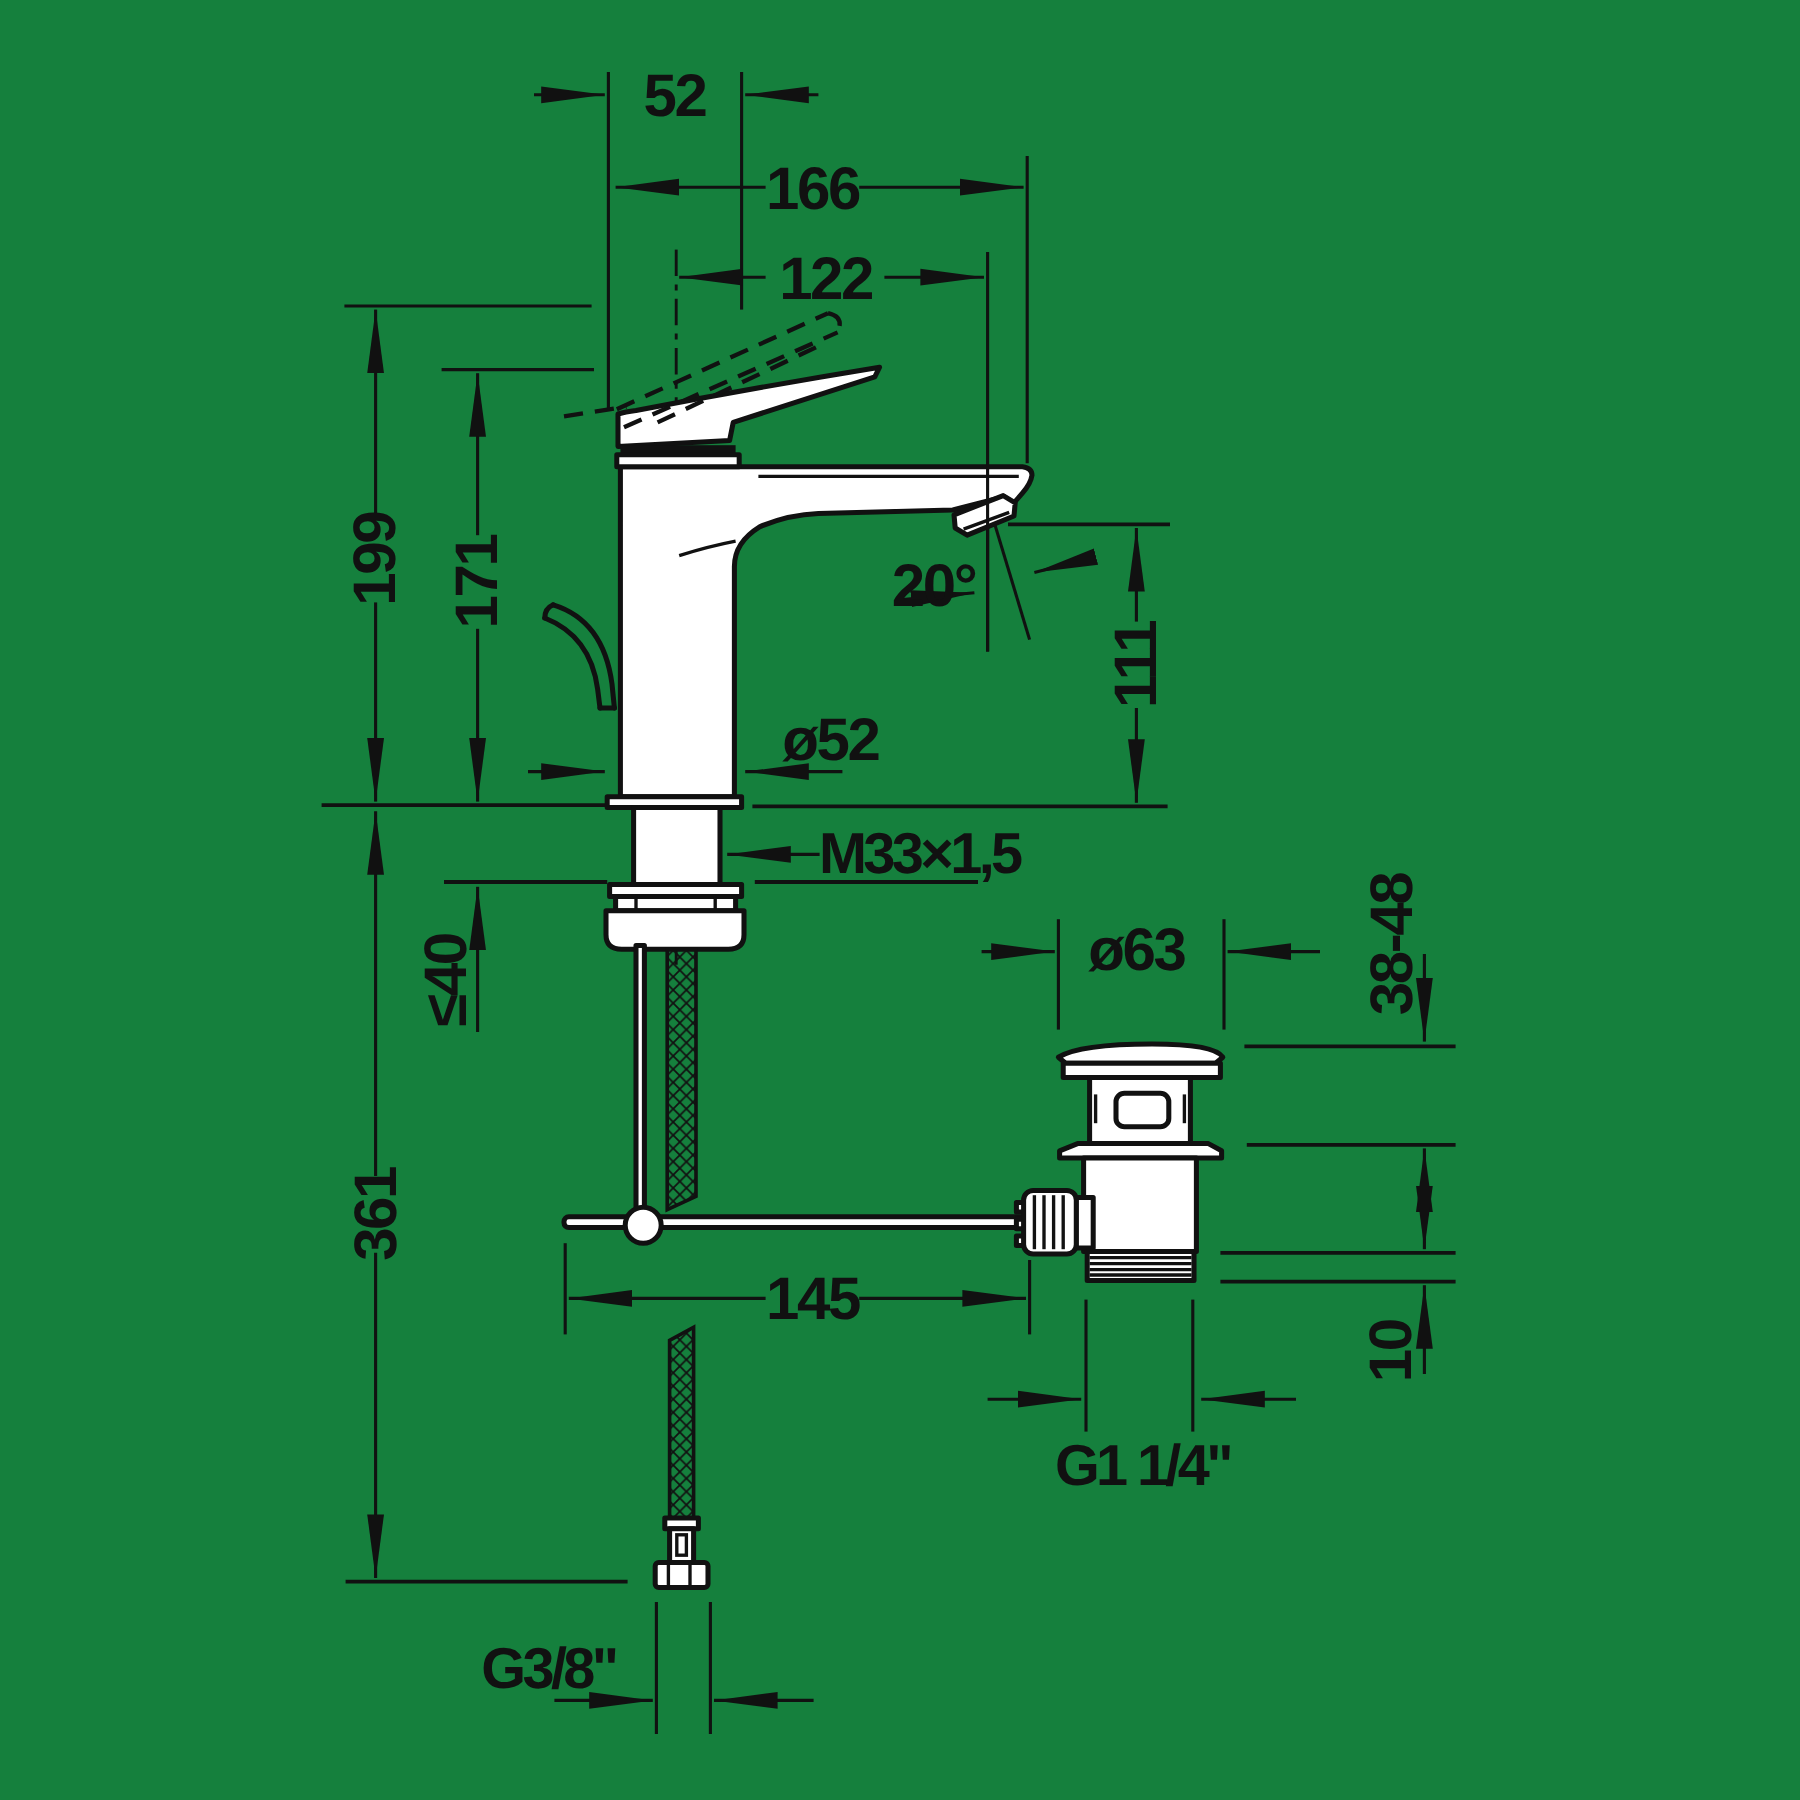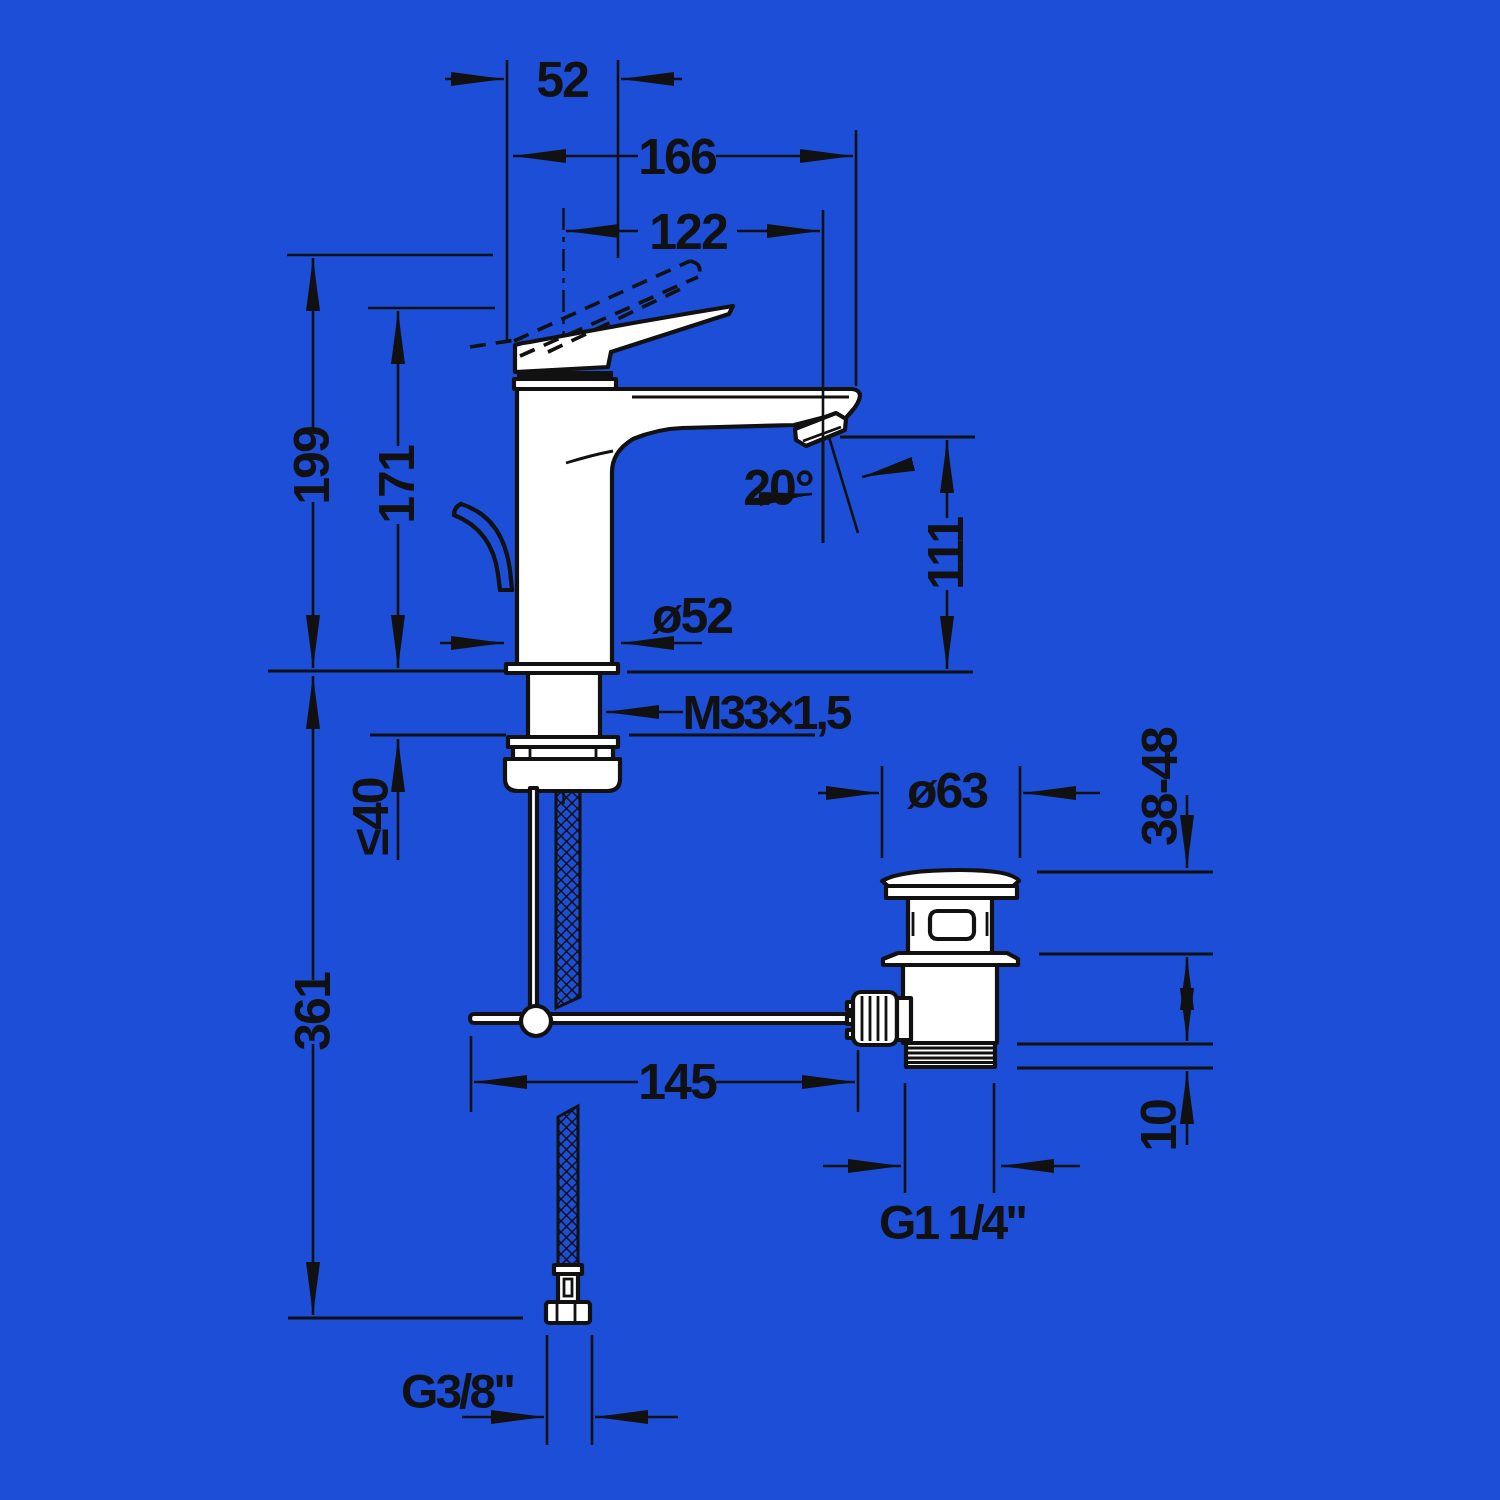--- a/index.html
+++ b/index.html
@@ -1,16 +1,16 @@
 <!DOCTYPE html>
 <html><head>
 <meta charset="utf-8">
 <style>
   html,body{margin:0;padding:0;background:#fff;}
-  .stage{width:1500px;height:1500px;position:relative;background:#1d4ed8;overflow:hidden;}
+  .stage{width:1500px;height:1500px;position:relative;background:#15803d;overflow:hidden;}
   svg{display:block;}
   text{font-family:"Liberation Sans",sans-serif;font-weight:bold;fill:#111;letter-spacing:-2px;}
   .num{font-size:50px;}
   .lbl{font-size:48px;letter-spacing:-3px;}
   .obj{stroke:#111;stroke-width:4.2;fill:none;stroke-linejoin:round;stroke-linecap:round;}
   .objf{stroke:#111;stroke-width:4.2;fill:#fff;stroke-linejoin:round;}
   .thin{stroke:#111;stroke-width:2.8;fill:none;}
   .dim{stroke:#111;stroke-width:2.6;fill:none;}
   .ref{stroke:#111;stroke-width:3.2;fill:none;}
   .dash{stroke:#111;stroke-width:3.6;fill:none;stroke-dasharray:16 10;stroke-linecap:butt;}

